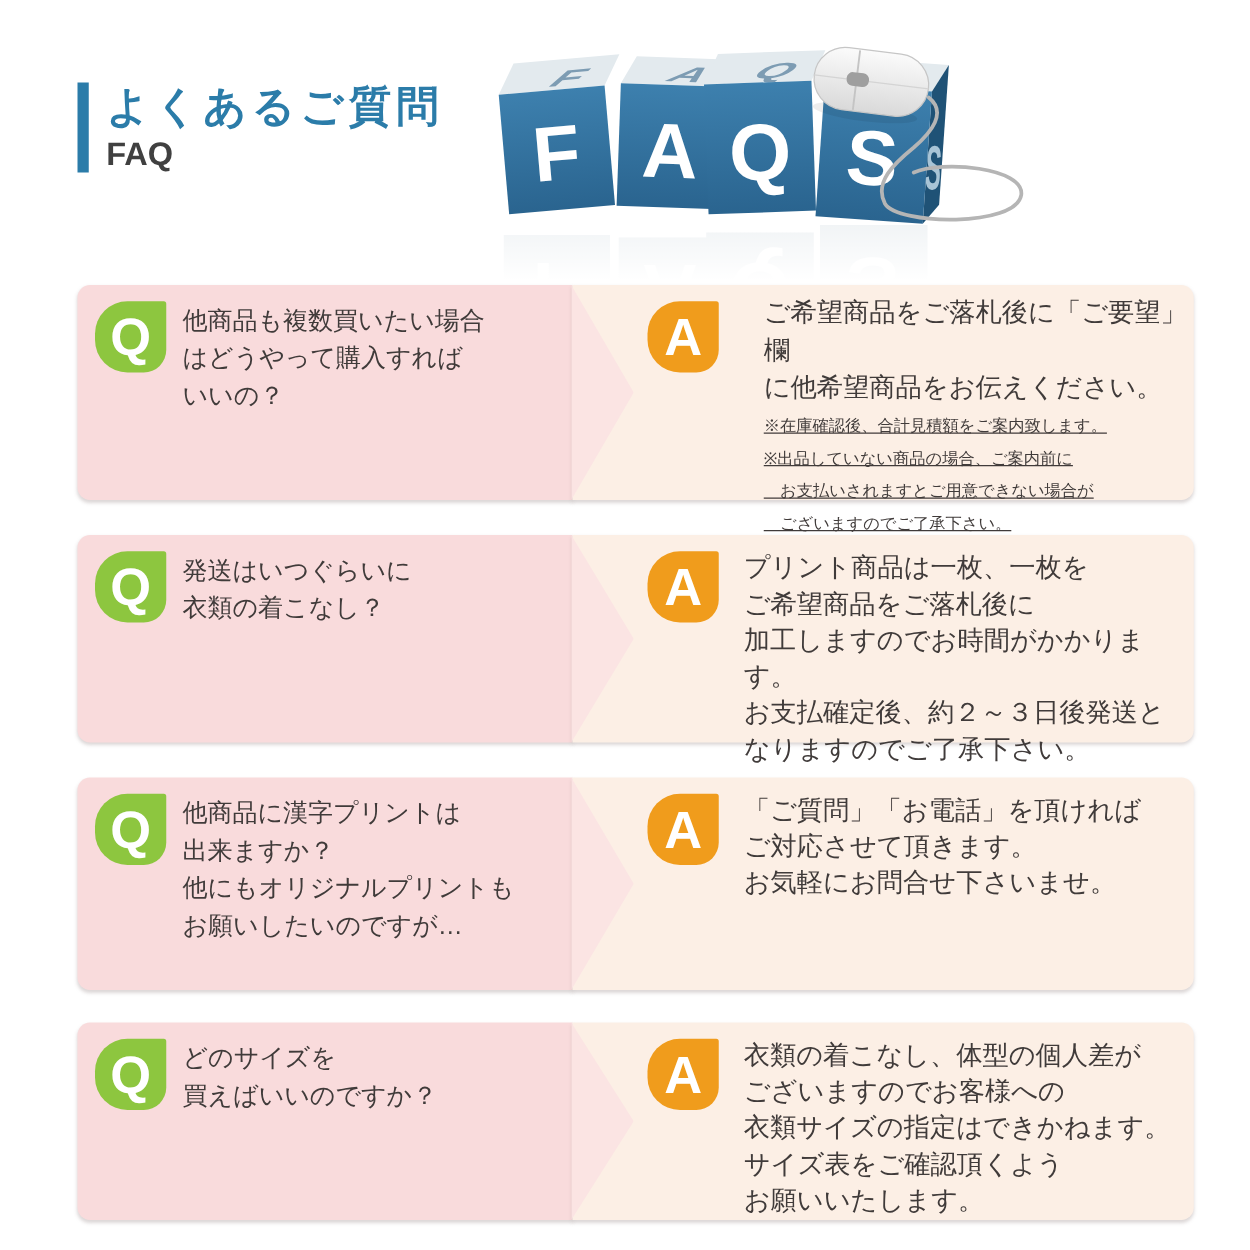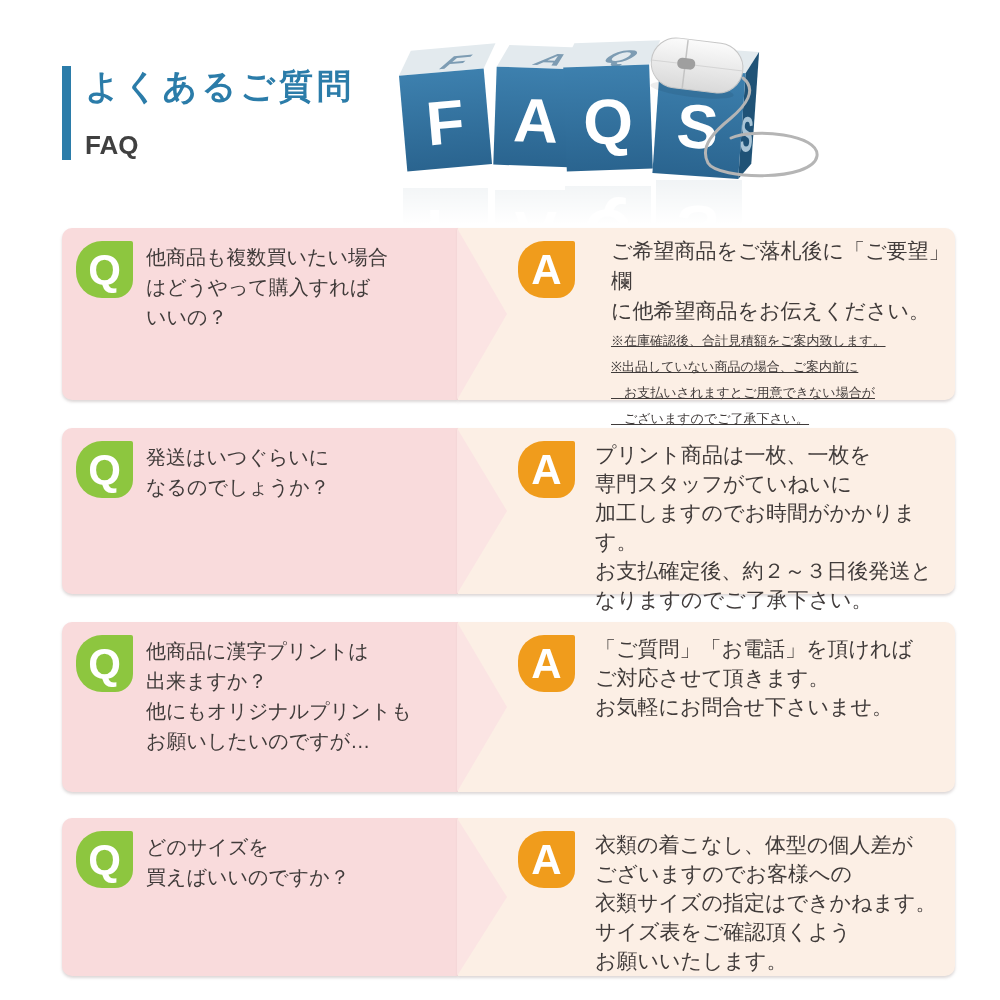--- a/index.html
+++ b/index.html
@@ -22,21 +22,21 @@
     left: 62px;
     top: 66px;
     display: flex;
     align-items: stretch;
   }
   .accent-bar {
     width: 9px;
     background: #2b7ca9;
     margin-right: 14px;
   }
-  .header-text { display: flex; flex-direction: column; justify-content: center; gap: 22px; }
+  .header-text { display: flex; flex-direction: column; justify-content: center; }
   .page-title {
     font-size: 34px;
     font-weight: bold;
     color: #2b7ca9;
     letter-spacing: 4px;
     line-height: 40px;
   }
   .page-subtitle {
     font-size: 26px;
     font-weight: bold;
@@ -232,25 +232,25 @@
 　ございますのでご了承下さい。</div>
     </div>
   </div>
 
   <div class="qa-row row2">
     <div class="q-block"></div>
     <div class="a-block"></div>
     <div class="chevron"></div>
     <div class="badge q-badge">Q</div>
     <div class="q-text">発送はいつぐらいに
-なるのでしょうか？</div>
+衣類の着こなし？</div>
     <div class="badge a-badge">A</div>
     <div class="a-body">
       <div class="a-text">プリント商品は一枚、一枚を
-専門スタッフがていねいに
+ご希望商品をご落札後に
 加工しますのでお時間がかかります。
 お支払確定後、約２～３日後発送と
 なりますのでご了承下さい。</div>
     </div>
   </div>
 
   <div class="qa-row row3">
     <div class="q-block"></div>
     <div class="a-block"></div>
     <div class="chevron"></div>

